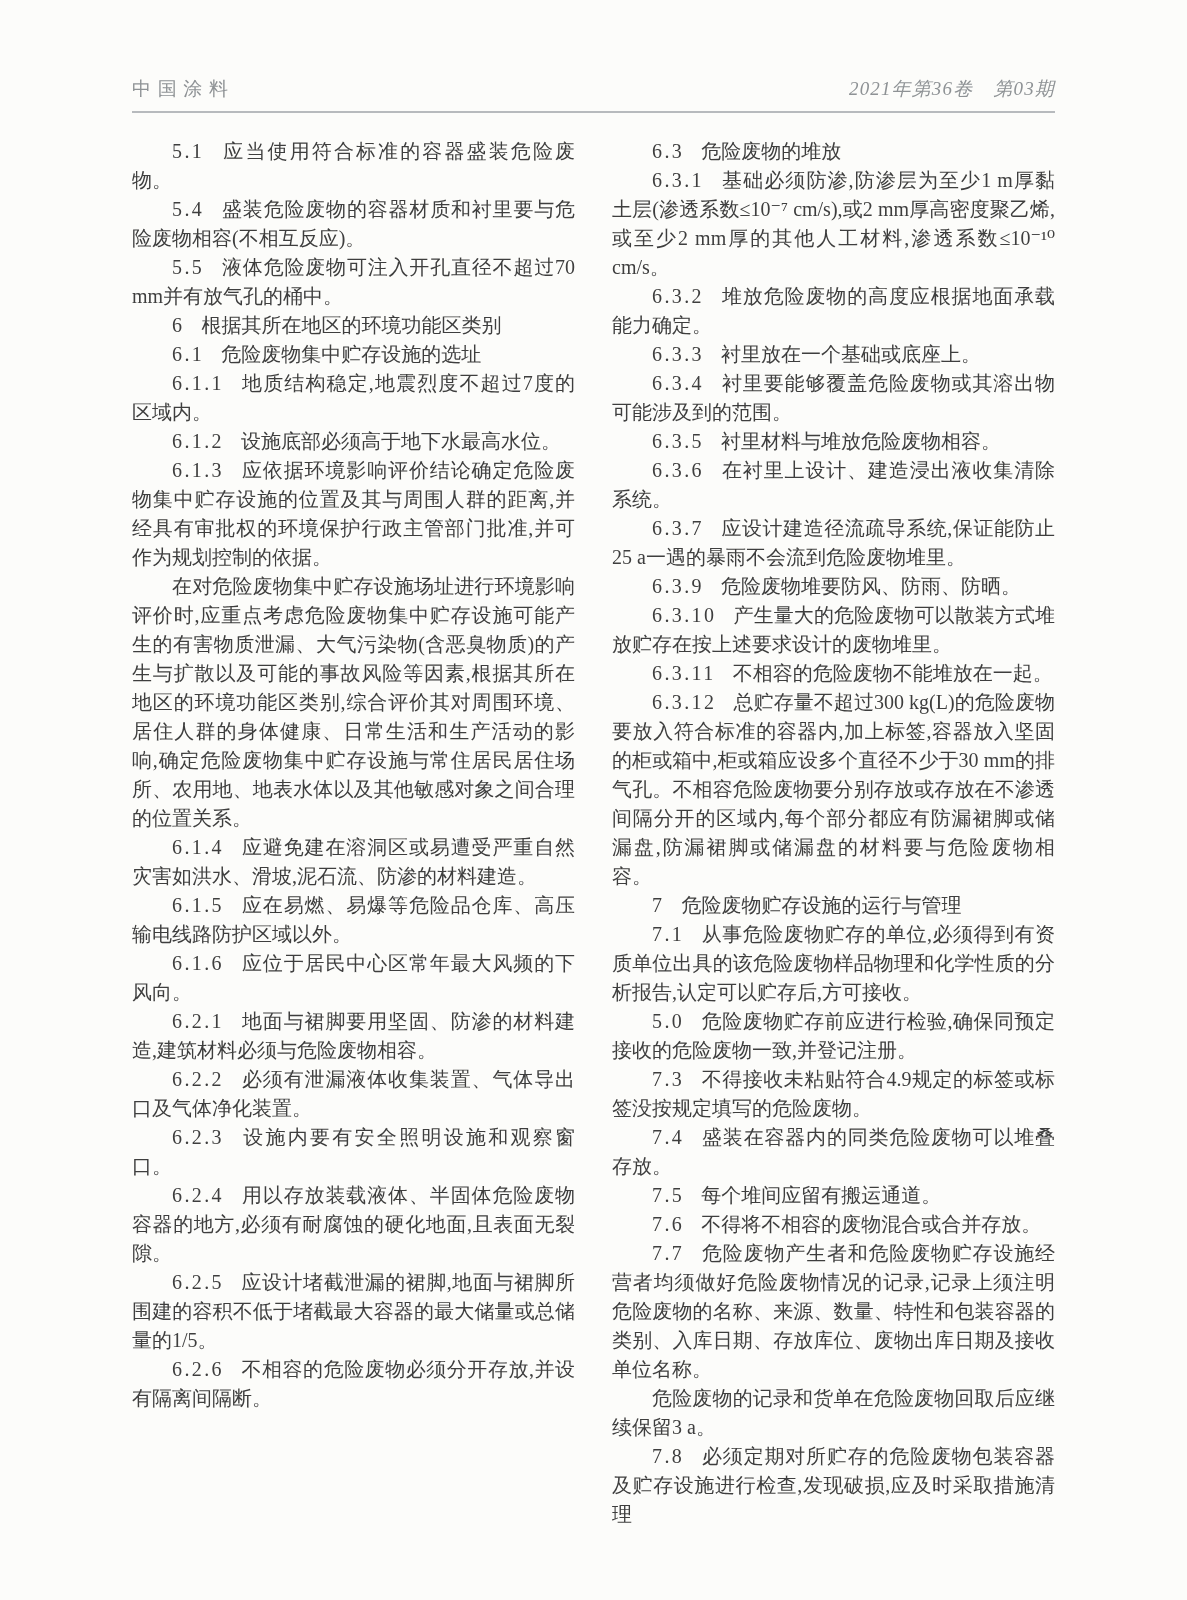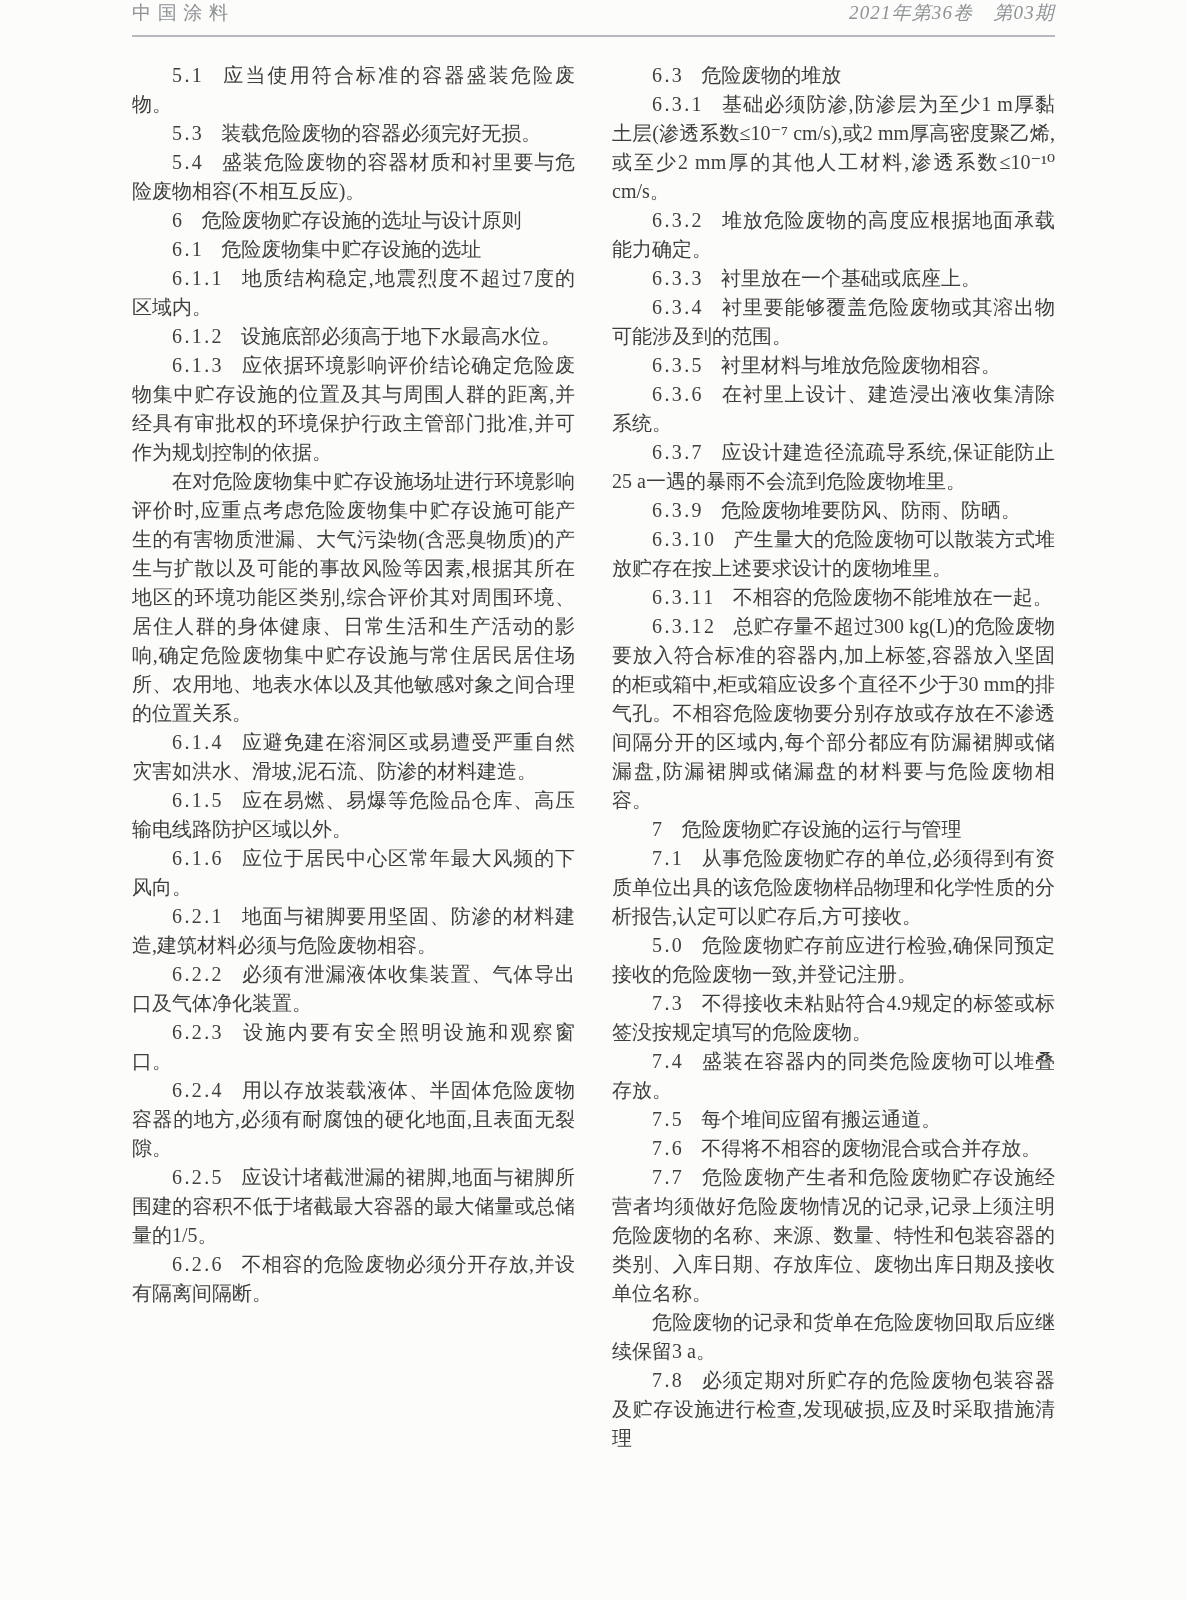--- a/index.html
+++ b/index.html
@@ -8,20 +8,21 @@
     width: 1187px;
     height: 1600px;
     background: #fcfcfa;
     overflow: hidden;
     font-family: "Liberation Serif", "DejaVu Serif", serif;
   }
   .page {
     position: relative;
     width: 923px;
     margin: 0 auto;
+    padding-top: 76px;
     box-sizing: content-box;
   }
   
   .page-header {
     display: flex;
     justify-content: space-between;
     align-items: flex-end;
     color: #8e9295;
     font-size: 19px;
     padding-bottom: 9px;
@@ -57,23 +58,23 @@
 <div class="page">
 
   <header class="page-header">
     <span class="journal-title">中国涂料</span>
     <span class="issue-info">2021年第36卷　第03期</span>
   </header>
 
   <main class="columns">
     <div class="col" id="col-left">
         <p class="para"><span class="pnum">5.1</span><span>应当使用符合标准的容器盛装危险废物。</span></p>
-        <p class="para"><span class="pnum">5.3</span><span>装载危险废物的容器必须完好无损。</span></p>
         <p class="para"><span class="pnum">5.4</span><span>盛装危险废物的容器材质和衬里要与危险废物相容(不相互反应)。</span></p>
-        <p class="para heading"><span class="pnum">6</span><span>危险废物贮存设施的选址与设计原则</span></p>
+        <p class="para"><span class="pnum">5.5</span><span>液体危险废物可注入开孔直径不超过70 mm并有放气孔的桶中。</span></p>
+        <p class="para heading"><span class="pnum">6</span><span>根据其所在地区的环境功能区类别</span></p>
         <p class="para heading"><span class="pnum">6.1</span><span>危险废物集中贮存设施的选址</span></p>
         <p class="para"><span class="pnum">6.1.1</span><span>地质结构稳定,地震烈度不超过7度的区域内。</span></p>
         <p class="para"><span class="pnum">6.1.2</span><span>设施底部必须高于地下水最高水位。</span></p>
         <p class="para"><span class="pnum">6.1.3</span><span>应依据环境影响评价结论确定危险废物集中贮存设施的位置及其与周围人群的距离,并经具有审批权的环境保护行政主管部门批准,并可作为规划控制的依据。</span></p>
         <p class="para"><span>在对危险废物集中贮存设施场址进行环境影响评价时,应重点考虑危险废物集中贮存设施可能产生的有害物质泄漏、大气污染物(含恶臭物质)的产生与扩散以及可能的事故风险等因素,根据其所在地区的环境功能区类别,综合评价其对周围环境、居住人群的身体健康、日常生活和生产活动的影响,确定危险废物集中贮存设施与常住居民居住场所、农用地、地表水体以及其他敏感对象之间合理的位置关系。</span></p>
         <p class="para"><span class="pnum">6.1.4</span><span>应避免建在溶洞区或易遭受严重自然灾害如洪水、滑坡,泥石流、防渗的材料建造。</span></p>
         <p class="para"><span class="pnum">6.1.5</span><span>应在易燃、易爆等危险品仓库、高压输电线路防护区域以外。</span></p>
         <p class="para"><span class="pnum">6.1.6</span><span>应位于居民中心区常年最大风频的下风向。</span></p>
         <p class="para"><span class="pnum">6.2.1</span><span>地面与裙脚要用坚固、防渗的材料建造,建筑材料必须与危险废物相容。</span></p>
         <p class="para"><span class="pnum">6.2.2</span><span>必须有泄漏液体收集装置、气体导出口及气体净化装置。</span></p>

